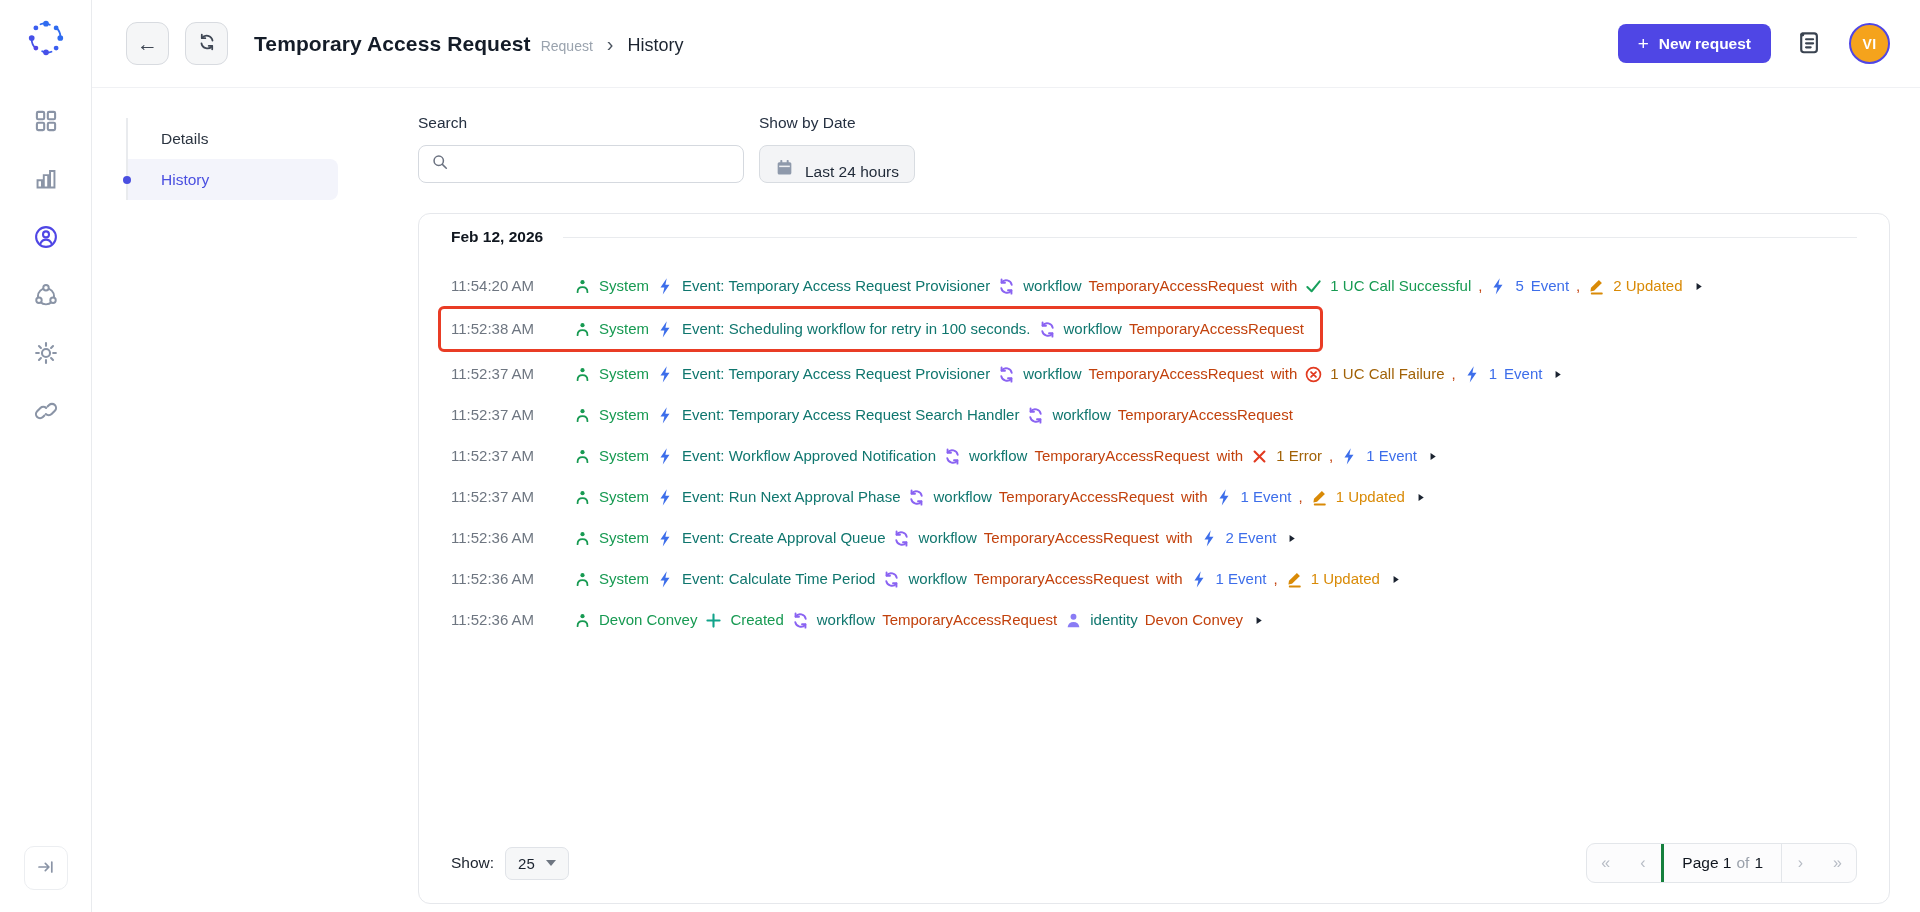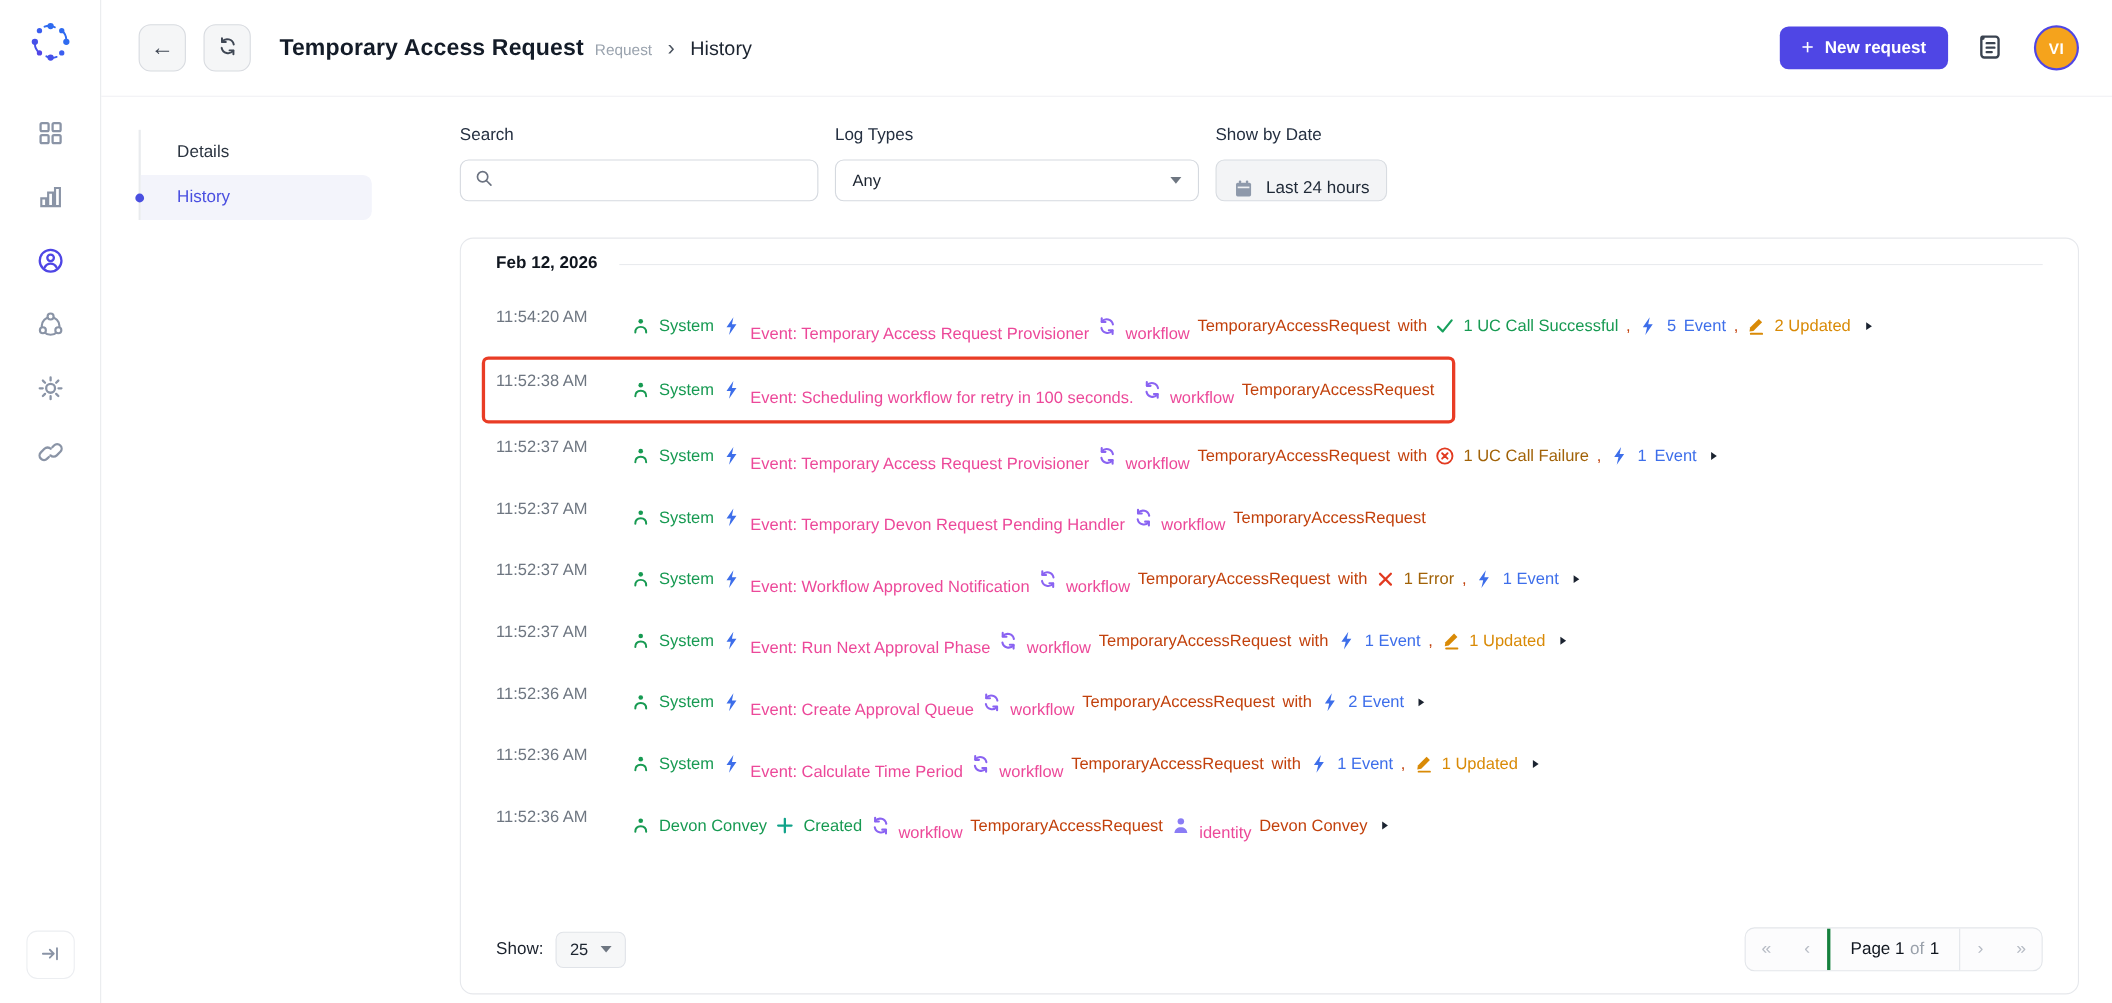--- a/index.html
+++ b/index.html
@@ -45,37 +45,37 @@
   .subnav li.active::before { content:""; position:absolute; left:-5px; top:50%; transform:translateY(-50%); width:8px; height:8px; border-radius:50%; background:#4a4fe0; }
 
   .workspace { flex:1; display:flex; flex-direction:column; min-width:0; }
   .filters { display:flex; gap:15px; }
   .filter-label { font-size:15.5px; font-weight:500; color:#253041; margin-bottom:13px; }
   .search-box { width:326px; height:38px; border:1px solid #d5d9df; border-radius:8px; display:flex; align-items:center; padding:0 12px; gap:9px; background:#fff; }
   .search-box svg { width:18px; height:18px; color:#6b7280; flex-shrink:0; }
   .search-box input { border:none; outline:none; flex:1; font-size:15px; font-family:inherit; color:#1c2430; background:transparent; }
   .select-box { width:331px; height:38px; border:1px solid #d5d9df; border-radius:8px; display:flex; align-items:center; justify-content:space-between; padding:0 15px; font-size:15px; color:#1c2430; cursor:pointer; background:#fff; }
   .caret-down { width:0; height:0; border-left:5px solid transparent; border-right:5px solid transparent; border-top:6px solid #6e7681; }
-  .date-btn { height:38px; border:1px solid #d8dce1; background:#f3f4f6; border-radius:8px; display:inline-flex; align-items:flex-start; gap:11px; padding:16px 15px; font-size:15.5px; font-weight:500; color:#1f2937; cursor:pointer; font-family:inherit; }
+  .date-btn { height:38px; border:1px solid #d8dce1; background:#f3f4f6; border-radius:8px; display:inline-flex; align-items:flex-end; gap:11px; padding:1px 15px; font-size:15.5px; font-weight:500; color:#1f2937; cursor:pointer; font-family:inherit; }
   .date-btn svg { width:19px; height:19px; color:#8e99ab; }
 
   
   .panel { flex:1; margin-top:30px; margin-bottom:8px; border:1px solid #e6e8ec; border-radius:12px; padding:14px 32px 20px; display:flex; flex-direction:column; min-height:0; }
   .date-header { display:flex; align-items:center; gap:20px; margin-bottom:28px; }
   .date-header .date-text { font-size:15.5px; font-weight:700; color:#10161f; white-space:nowrap; }
   .date-header .rule { flex:1; height:1px; background:#e9ebee; }
 
   .log-list { display:flex; flex-direction:column; }
   .log-row { display:flex; margin-bottom:17px; font-size:15px; }
   .log-row.highlighted { border:3px solid #e93c25; border-radius:6px; padding:8px 16px 8px 10px; margin:-9px 0 10px -13px; width:fit-content; }
   .log-time { width:106px; flex-shrink:0; margin-right:16px; color:#6e7681; line-height:24px; white-space:nowrap; }
   .log-segs { flex:1; display:flex; flex-wrap:wrap; align-items:center; column-gap:7px; row-gap:11px; line-height:24px; min-width:0; }
   .seg { white-space:nowrap; }
   .seg-actor { color:#179a52; }
-  .seg-link { color:#ec4899; cursor:pointer;margin-top:15px; }
+  .seg-link { color:#0f766e; cursor:pointer; }
   .seg-plain { color:#c2410c; }
   .seg-success { color:#179a52; cursor:pointer; }
   .seg-fail { color:#a16207; cursor:pointer; }
   .seg-updated { color:#d98a06; cursor:pointer; }
   .seg-count { color:#3d6eea; cursor:pointer; }
   .seg-created { color:#179a52; cursor:pointer; }
   .seg-icon { display:inline-flex; align-items:center; justify-content:center; }
   .seg-icon svg { width:19px; height:19px; display:block; }
   .icon-user { color:#179a52; }
   .icon-identity { color:#8a7cf5; }
@@ -238,27 +238,20 @@
             <div class="filter-label">Search</div>
             <div class="search-box">
               <span><svg viewBox="0 0 20 20" fill="none" stroke="currentColor" stroke-width="1.7" stroke-linecap="round">
                     <circle cx="8.6" cy="8.6" r="5.2"></circle>
                     <path d="M12.6 12.6 17 17"></path>
                   </svg></span>
               <input type="text" value="" style="">
             </div>
           </div>
           <div>
-            <div class="filter-label">Log Types</div>
-            <div class="select-box">
-              <span>Any</span>
-              <span class="caret-down"></span>
-            </div>
-          </div>
-          <div>
             <div class="filter-label">Show by Date</div>
             <button class="date-btn">
               <span><svg viewBox="0 0 20 20" fill="currentColor">
                     <rect x="2.8" y="4.4" width="14.4" height="13" rx="1.6"></rect>
                     <rect x="5.6" y="2.2" width="2.1" height="3.4" rx="0.8"></rect>
                     <rect x="12.3" y="2.2" width="2.1" height="3.4" rx="0.8"></rect>
                     <rect x="4.4" y="8" width="11.2" height="1.6" fill="#fff" opacity="0.85"></rect>
                   </svg></span>
               <span>Last 24 hours</span>
             </button>
@@ -413,21 +406,21 @@
                       <circle cx="10" cy="5.4" r="2.2" fill="currentColor" stroke="none"></circle>
                       <path d="M4.8 16c0-3.4 2.2-5.3 5.2-5.3s5.2 1.9 5.2 5.3"></path>
                     </svg>
                   </span>
                   <span class="seg seg-actor">System</span>
                   <span class="seg-icon icon-bolt">
                     <svg viewBox="0 0 20 20" fill="currentColor">
                       <path d="M11.3 1.4 4.7 11h4.1l-1.7 7.4L14.2 8.2H9.9z"></path>
                     </svg>
                   </span>
-                  <span class="seg seg-link">Event: Temporary Devon Request Pending Handler</span>
+                  <span class="seg seg-link">Event: Temporary Access Request Search Handler</span>
                   <span class="seg-icon icon-workflow">
                     <svg viewBox="0 0 20 20" fill="none" stroke="currentColor" stroke-width="2" stroke-linecap="round" stroke-linejoin="round">
                       <path d="M15.5 8.3a6 6 0 0 0-10.6-2.6"></path>
                       <path d="M4.8 2.5v3.6h3.6"></path>
                       <path d="M4.5 11.7a6 6 0 0 0 10.6 2.6"></path>
                       <path d="M15.2 17.5v-3.6h-3.6"></path>
                     </svg>
                   </span>
                   <span class="seg seg-link">workflow</span>
                   <span class="seg seg-plain">TemporaryAccessRequest</span>

